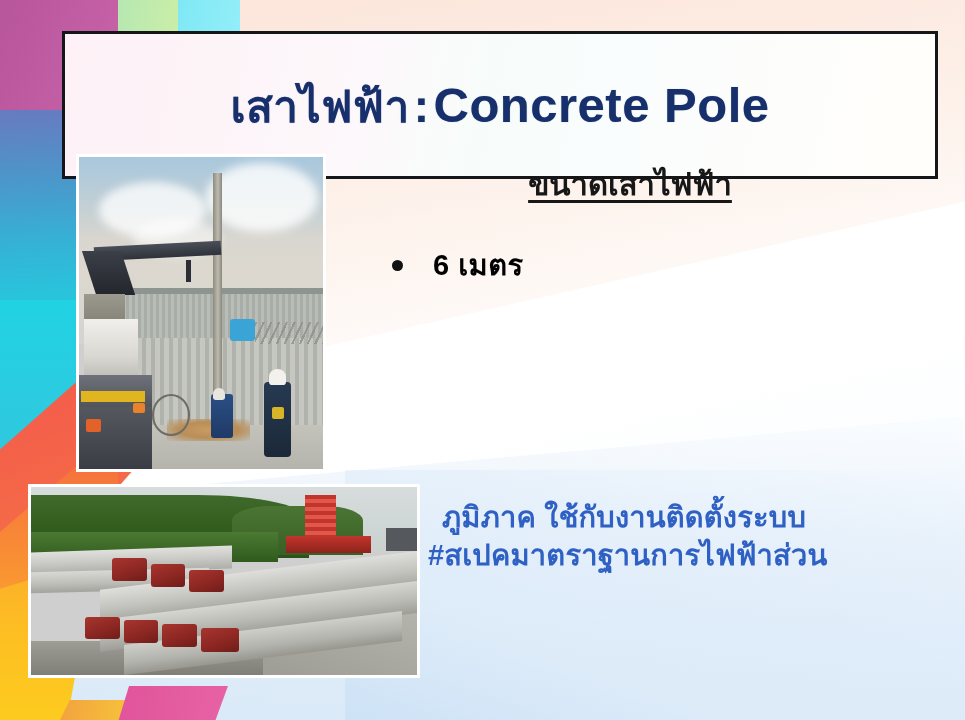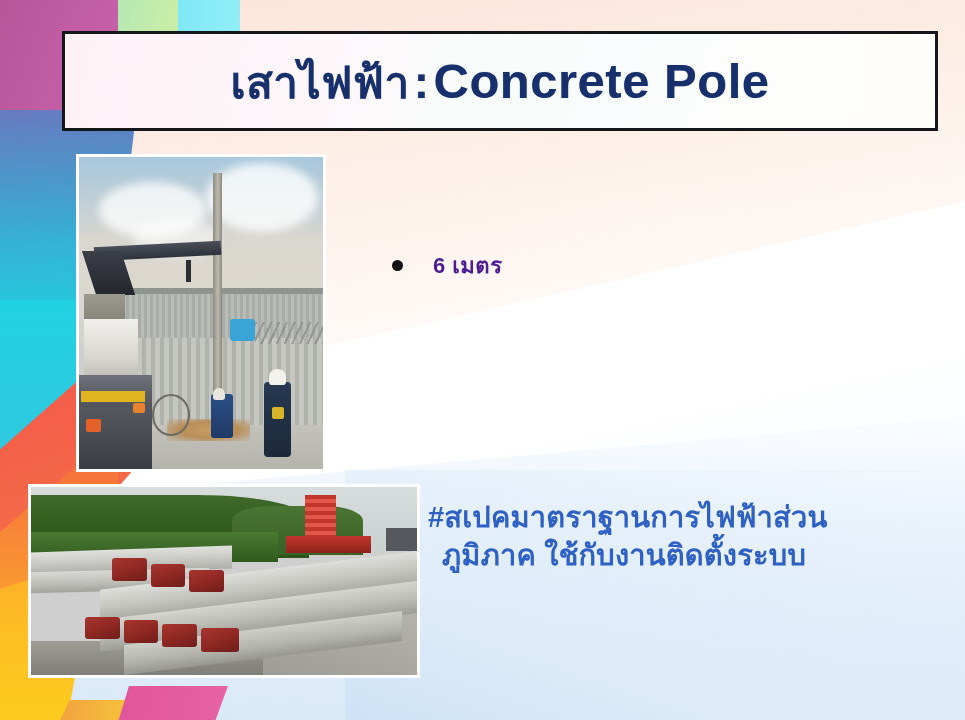--- a/index.html
+++ b/index.html
@@ -91,21 +91,21 @@
     clip-path:polygon(10% 0, 100% 0, 88% 100%, 0 100%);
   }
   .rb-pink-strip{
     left:60px;top:700px;width:70px;height:20px;
     background:linear-gradient(100deg,#f2a23f 0%,#f7c33a 100%);
     clip-path:polygon(14% 0, 100% 0, 86% 100%, 0 100%);
   }
 
   
   .title-box{
-    position:absolute;left:62px;top:31px;width:876px;height:100px;
+    position:absolute;left:62px;top:31px;width:876px;height:148px;
     border:3px solid #15161a;
     background:linear-gradient(103deg,#fdf1f6 0%,#fdf4f8 18%,#fdf8fb 34%,#f7fcfa 48%,#f9fdfd 62%,#fdfdfb 80%,#fffefb 100%);
     box-sizing:border-box;
     display:flex;align-items:center;justify-content:center;
   }
   .title-text{
     color:#17306c;
     font-weight:bold;
     font-size:49px;
     letter-spacing:.5px;
@@ -222,21 +222,21 @@
   .bullets{position:absolute;left:392px;top:232px;width:520px;}
   .bullet-row{
     display:flex;align-items:center;
     height:66px;
   }
   .bullet-dot{
     width:11px;height:11px;border-radius:50%;background:#111111;
     margin-right:30px;flex:0 0 auto;
   }
   .bullet-text{
-    font-size:22px;font-weight:bold;color:#4c1d95;
+    font-size:29px;font-weight:bold;color:#000000;
     letter-spacing:.5px;white-space:nowrap;
   }
   .note{
     position:absolute;left:428px;top:498px;width:500px;
     color:#2f60c4;font-size:29px;font-weight:bold;
     line-height:1.32;letter-spacing:.2px;
   }
   .note-line{display:block;white-space:nowrap;}
   .note-line.l2{padding-left:14px;}
   .note-line.l3{padding-left:2px;}
@@ -321,26 +321,27 @@
     <div class="ph p2-stack3"></div>
     <div class="redcap" style="left:21%;top:38%;width:9%;height:12%;"></div>
     <div class="redcap" style="left:31%;top:41%;width:9%;height:12%;"></div>
     <div class="redcap" style="left:41%;top:44%;width:9%;height:12%;"></div>
     <div class="redcap" style="left:14%;top:69%;width:9%;height:12%;"></div>
     <div class="redcap" style="left:24%;top:71%;width:9%;height:12%;"></div>
     <div class="redcap" style="left:34%;top:73%;width:9%;height:12%;"></div>
     <div class="redcap" style="left:44%;top:75%;width:10%;height:13%;"></div>
   </div>
 
+  <div class="heading">ขนาดเสาไฟฟ้า</div>
 
   <div class="bullets">
     <div class="bullet-row">
       <span class="bullet-dot"></span>
       <span class="bullet-text">6  เมตร</span>
     </div>
   </div>
 
   <div class="note">
+    <span class="note-line l2">ภูมิภาค ใช้กับงานติดตั้งระบบ</span>
     <span class="note-line l1">#สเปคมาตราฐานการไฟฟ้าส่วน</span>
-    <span class="note-line l2">ภูมิภาค ใช้กับงานติดตั้งระบบ</span>
   </div>
 
 </div>
 
 </body></html>

